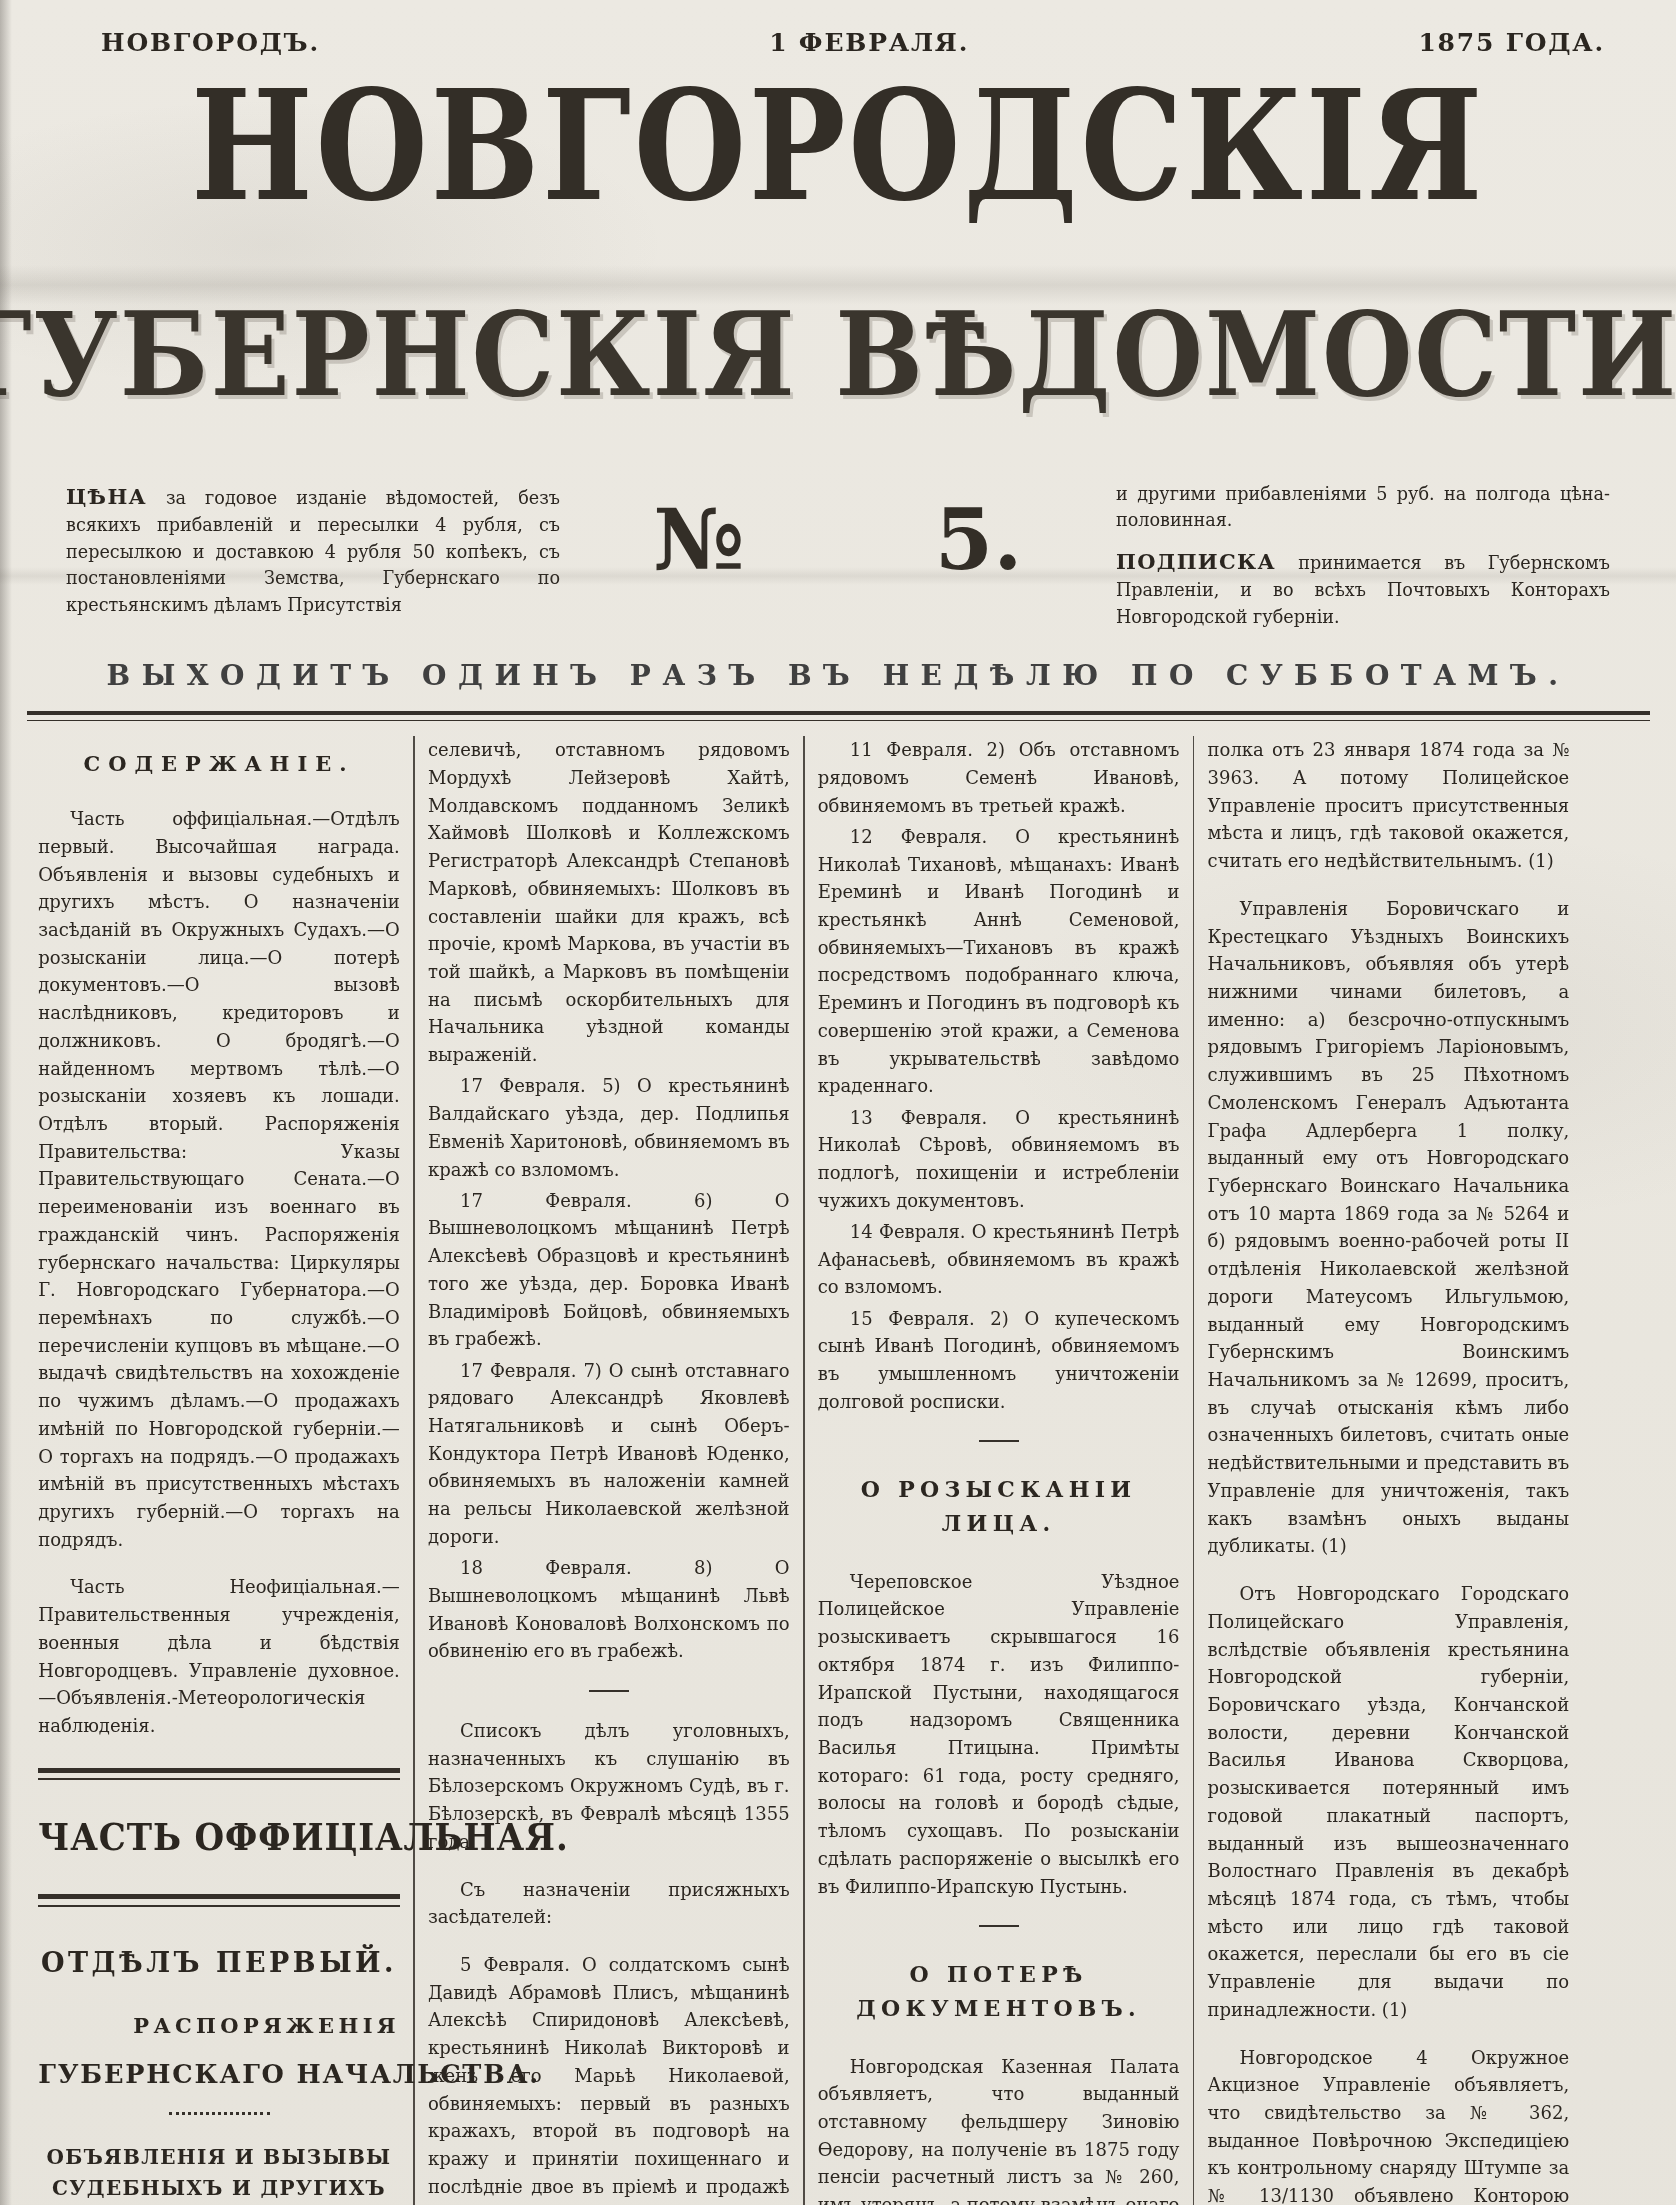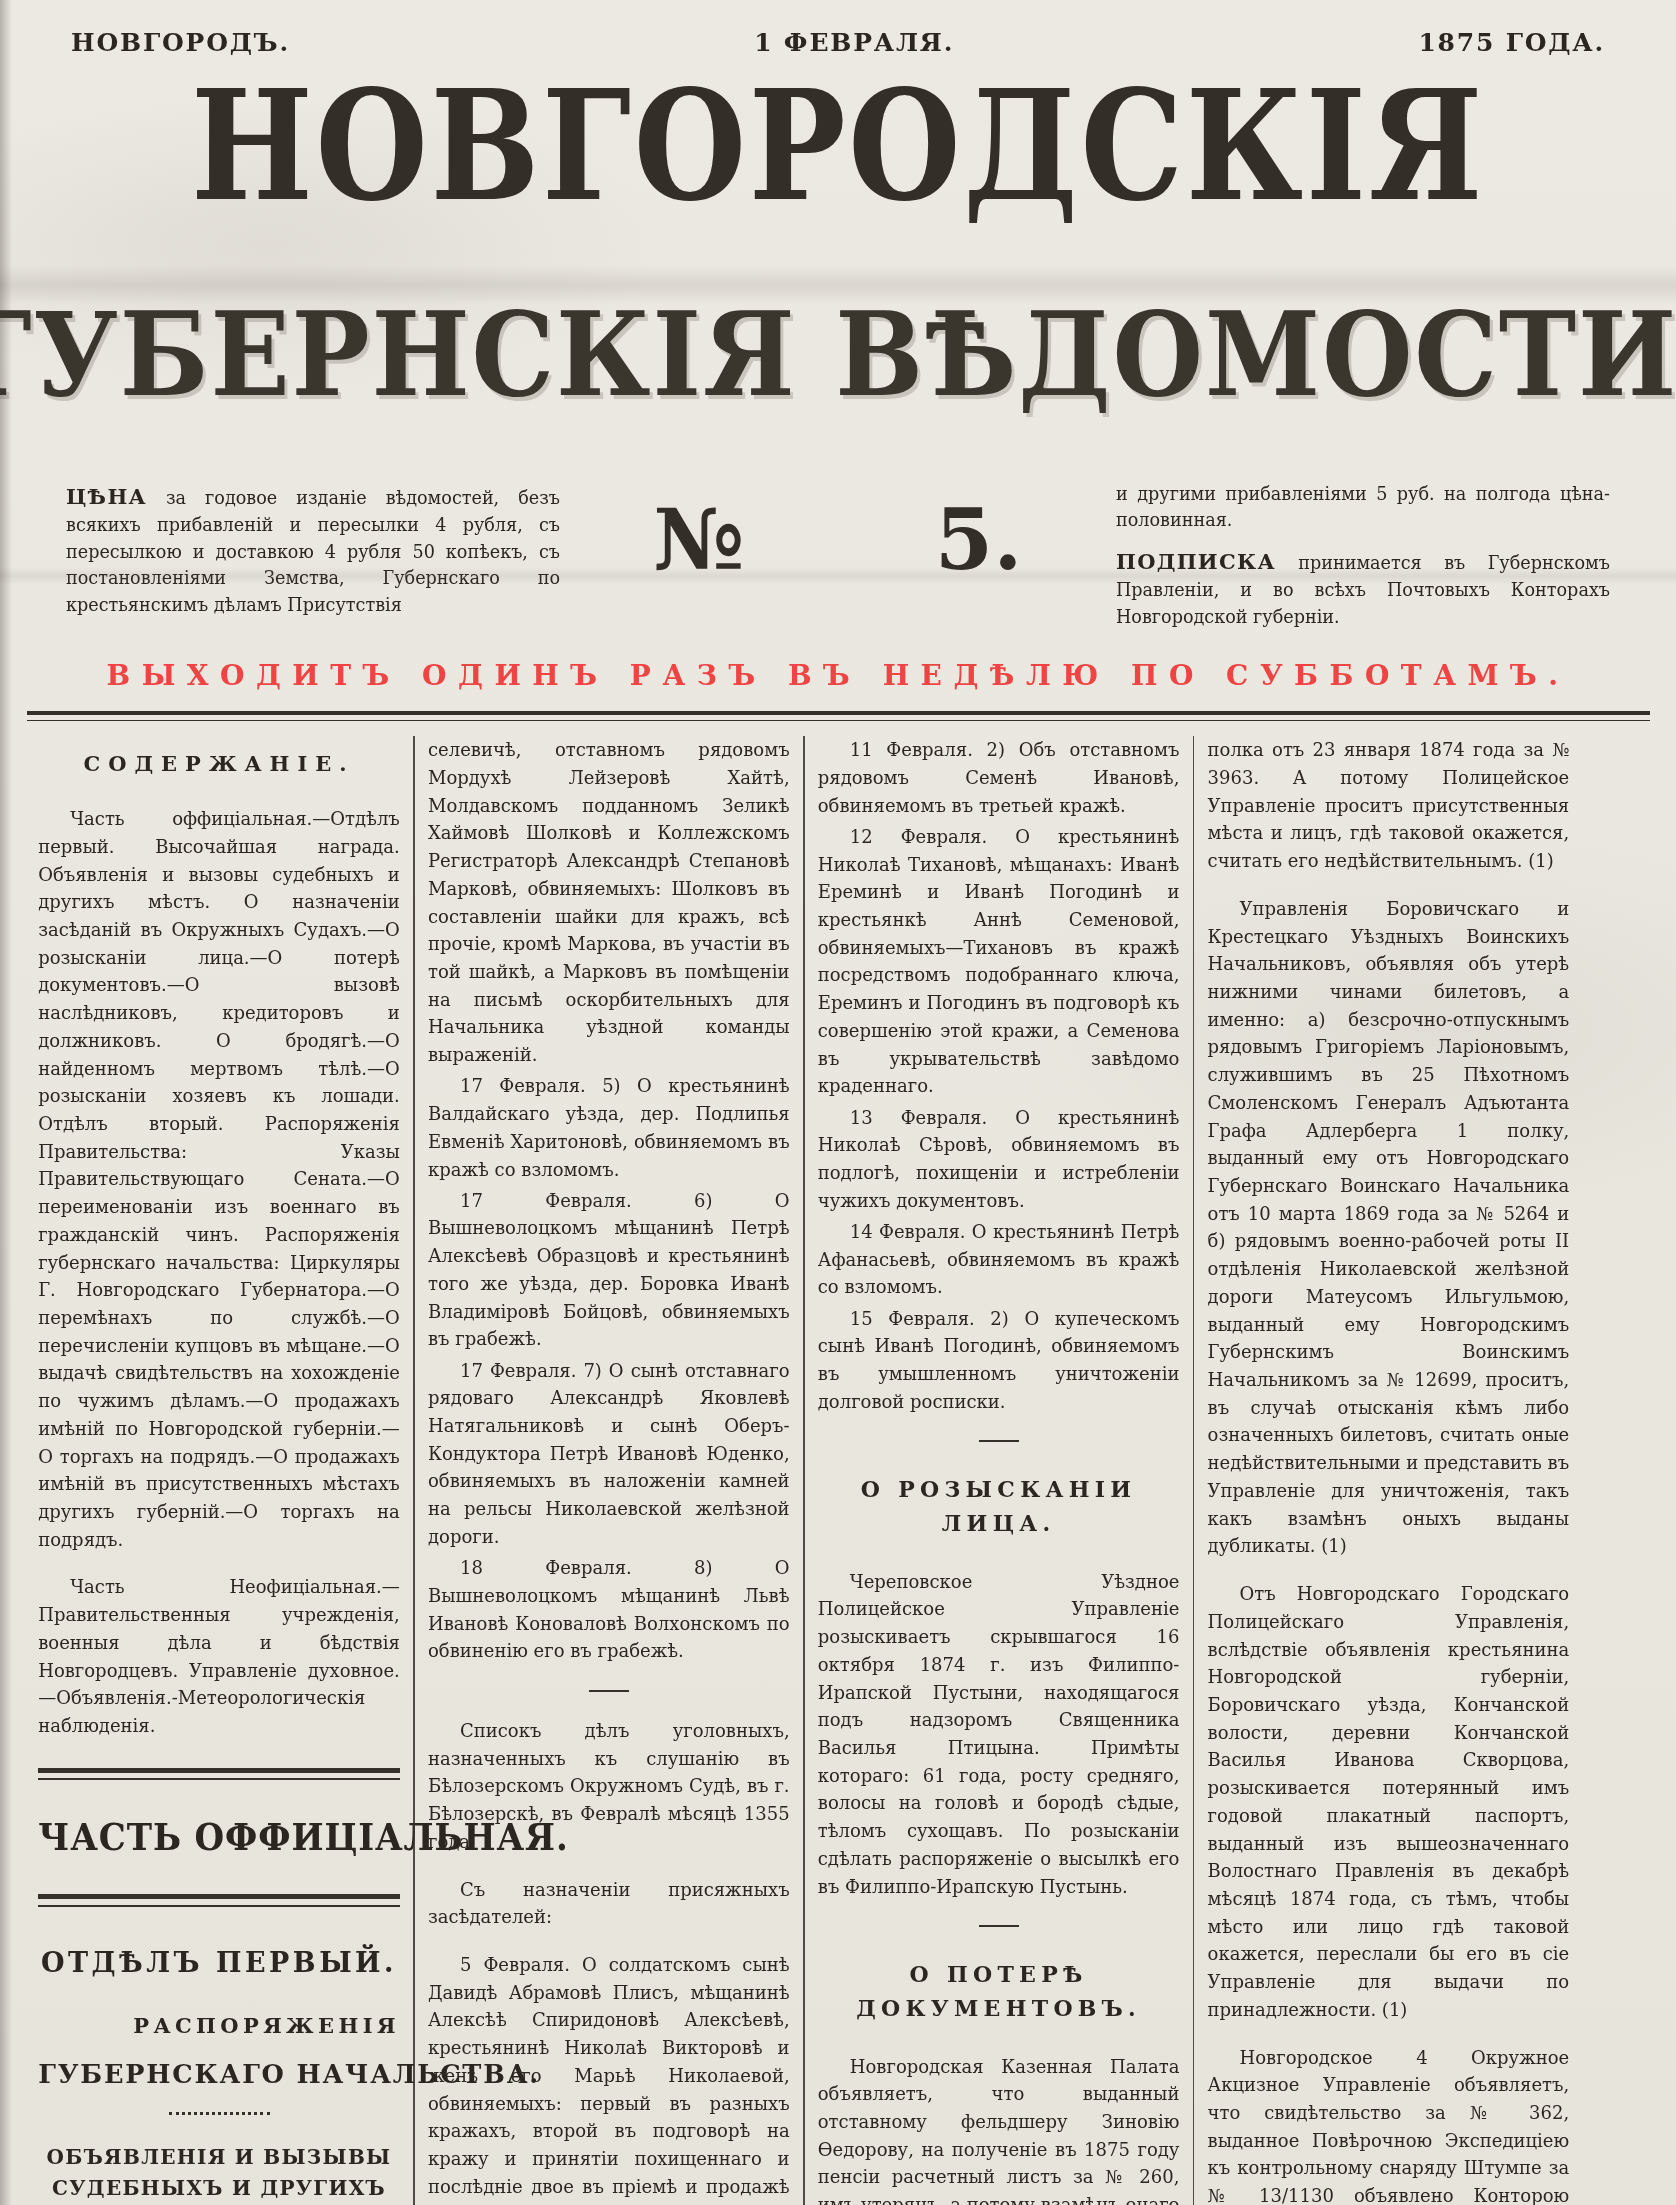--- a/index.html
+++ b/index.html
@@ -15,41 +15,41 @@
   .page{position:relative;width:1676px;height:2448px;box-sizing:border-box;}
   .edge-shadow{position:absolute;left:0;top:0;width:11.5px;height:100%;
     background:linear-gradient(90deg,rgba(40,35,30,.28),transparent);}
   .crease{position:absolute;left:0;top:265px;width:100%;height:40px;
     background:linear-gradient(180deg,transparent,rgba(90,85,75,.13),transparent);}
   .crease2{position:absolute;left:0;top:567px;width:100%;height:17.6px;
     background:linear-gradient(180deg,transparent,rgba(90,85,75,.10),transparent);}
 
   
   .topline{display:flex;justify-content:space-between;align-items:baseline;
-    padding:28px 71px 0 71px;font-size:25px;font-weight:bold;letter-spacing:1.8px;}
+    padding:28px 71px 0 101px;font-size:25px;font-weight:bold;letter-spacing:1.8px;}
   .masthead1{text-align:center;font-size:129px;font-weight:bold;line-height:1;
     margin-top:12.3px;letter-spacing:2.6px;transform:scaleY(1.18);transform-origin:top center;
     color:#332e27;}
   .masthead2{display:flex;justify-content:center;align-items:center;margin-top:49px;}
   .masthead2 .word{font-size:104px;font-weight:bold;line-height:1;color:#3a352d;
     letter-spacing:1.8px;transform:scaleY(1.12);
     text-shadow:3.1px 3.1px 0 rgba(80,74,64,.22);}
   .crest{margin:0 19.4px -190px 19.4px;position:relative;z-index:2;}
 
   
   .insiderow{display:flex;margin:17.6px 66px 0 66px;align-items:flex-start;}
   .pricebox{width:494px;font-size:17.6px;line-height:1.5;text-align:justify;}
   .pricebox .lead{font-weight:bold;font-size:21px;letter-spacing:1.3px;}
   .issuebox{flex:1;display:flex;justify-content:center;align-items:flex-start;
     gap:190px;font-size:84px;font-weight:bold;line-height:1;margin-top:17.6px;color:#332e27;}
   .subsbox{width:494px;font-size:17.6px;line-height:1.5;text-align:justify;}
   .subsbox .lead{font-weight:bold;font-size:21px;letter-spacing:1.3px;}
   .subsbox p{margin:0 0 12.3px 0;}
   .schedule{text-align:center;font-size:28px;font-weight:bold;letter-spacing:11.5px;
-    margin-top:16px;color:#ef4444;}
+    margin-top:16px;color:#404040;}
   .rule-main{margin:19.4px 26.5px 0 26.5px;border-top:4.9px solid #35302a;border-bottom:1.8px solid #35302a;height:5.3px;}
 
   
   .cols{display:flex;align-items:stretch;margin:15px 25px 0 25px;}
   .col{width:388px;box-sizing:border-box;padding:0 13.2px;font-size:18px;line-height:1.54;}
   .vrule{width:1.8px;background:#35302a;opacity:.85;}
   .p{text-indent:32px;margin:0 0 3.5px 0;text-align:justify;}
   .p.noind{text-indent:0;}
   .p.sp{margin-top:20px;}
   .h-toc{text-align:center;font-weight:bold;font-size:21px;letter-spacing:8px;margin:11.5px 0 25px 0;}

